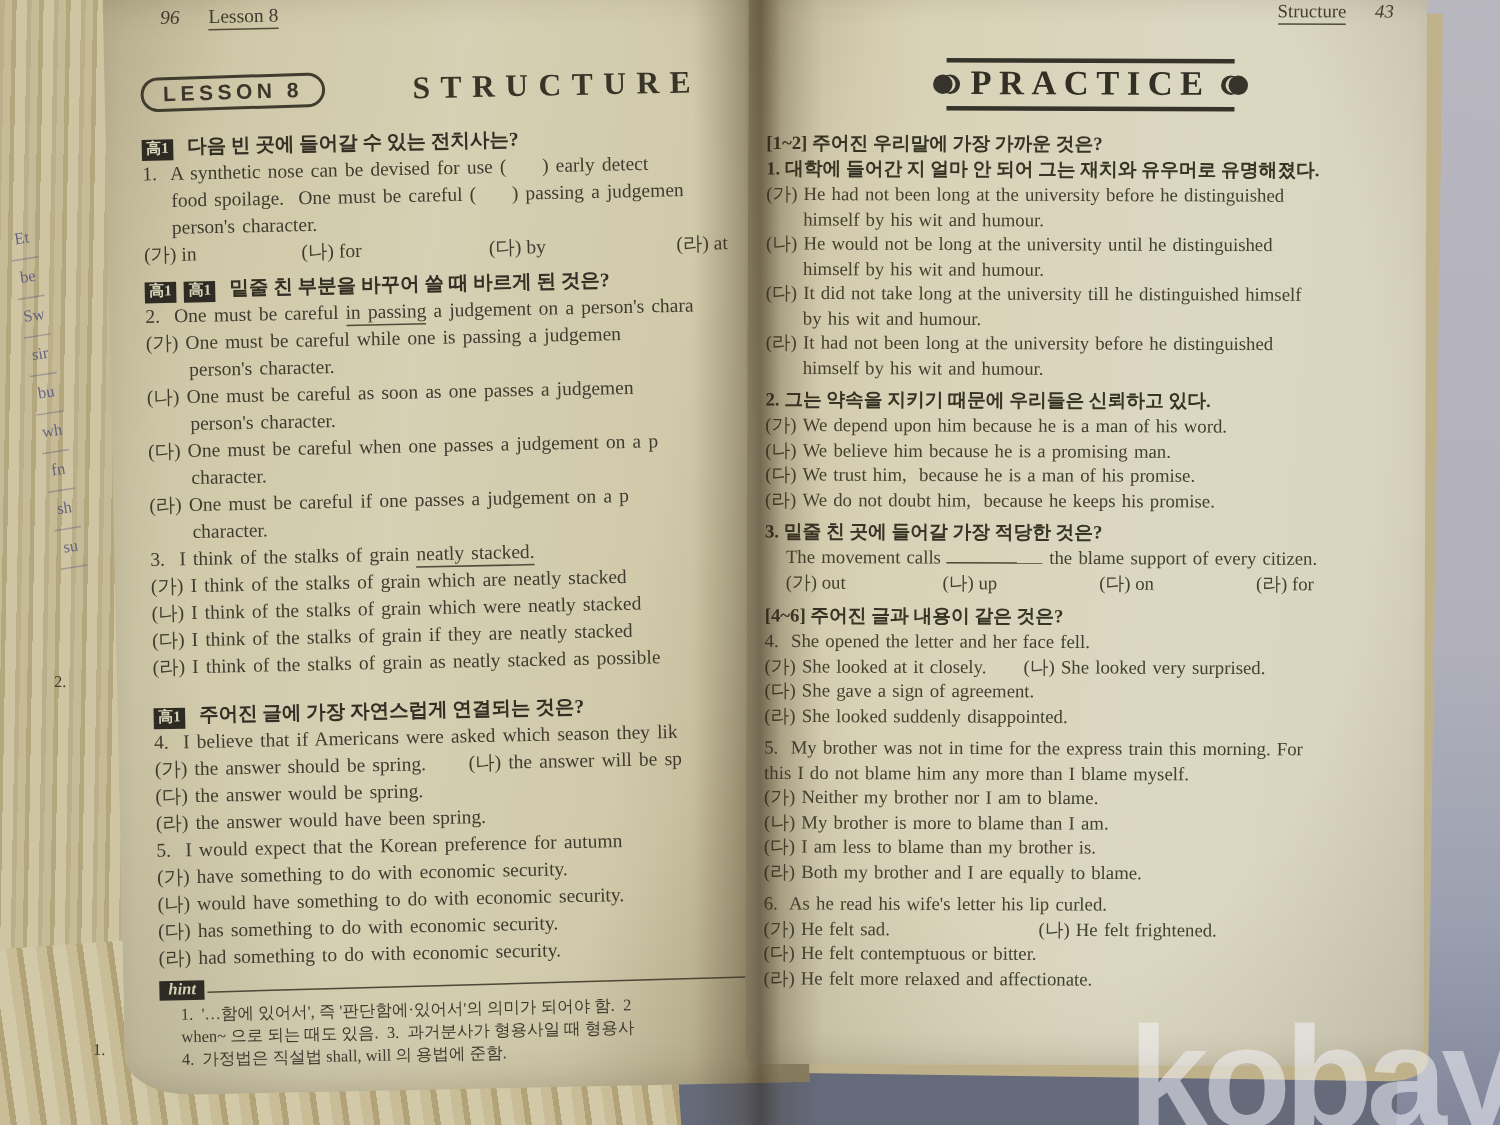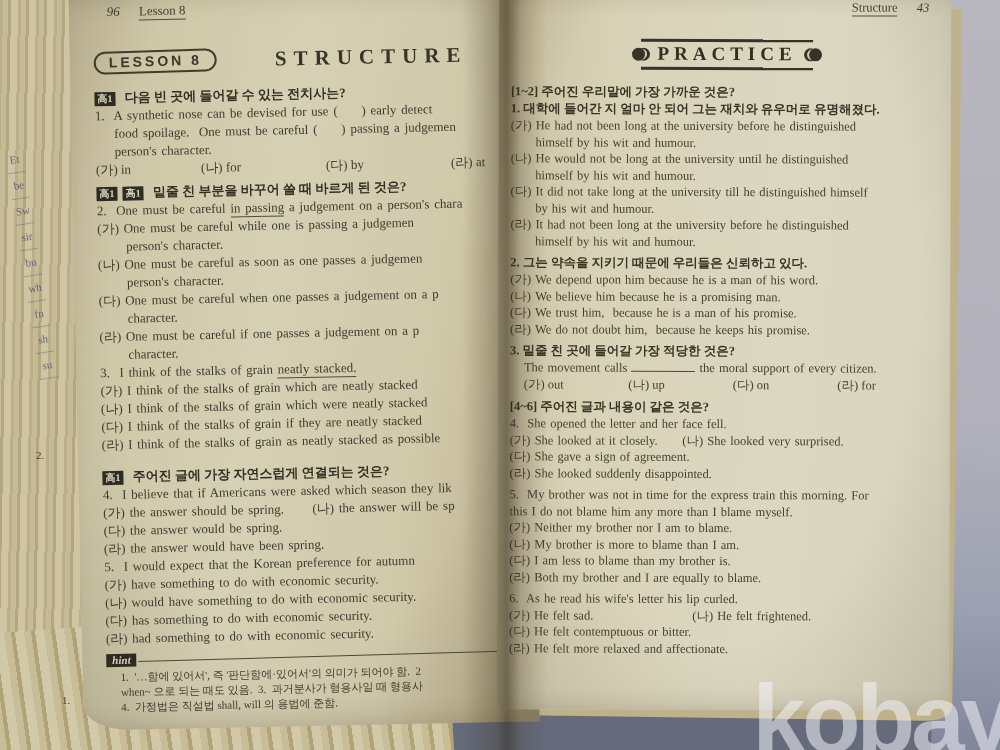--- a/index.html
+++ b/index.html
@@ -77,21 +77,21 @@
   .rp-content { position:absolute; left:12px; top:6px; width:432px; color:#44402f; }
 
   .rp-head { text-align:right; font-size:12.5px; padding-right:14px; }
   .rp-head .pnum { font-style:italic; margin-left:16px; }
 
   .banner-row { margin-top:24px; display:flex; justify-content:center; align-items:center; }
   .banner-dot { width:13px; height:13px; background:#36332a; border-radius:50%; }
   .banner-dot.l { margin-right:-4px; box-shadow:3px 0 0 -1px #d8d2b7, 5px 0 0 0 #36332a; }
   .banner-dot.r { margin-left:-4px; box-shadow:-3px 0 0 -1px #d8d2b7, -5px 0 0 0 #36332a; }
   .banner { border-top:3px solid #36332a; border-bottom:3px solid #36332a; padding:1px 16px 2px;
-    font-weight:bold; font-size:19px; letter-spacing:5px; color:#332f25; }
+    font-weight:bold; font-size:23px; letter-spacing:5px; color:#332f25; }
 
   .kline { font-size:12.5px; font-weight:bold; line-height:17px; color:#383425; }
   .rp-lines .tline { white-space:pre; line-height:16.5px; font-size:12.5px; word-spacing:1px; }
   .rp-sec { margin-top:5px; }
   .rstem { font-size:12.5px; line-height:17px; white-space:pre; word-spacing:1px; }
   .blank { display:inline-block; width:64px; border-bottom:1px solid #4c4736; height:11px; }
   .ropt-grid { display:grid; grid-template-columns:1fr 1fr 1fr 1fr; font-size:12.5px; line-height:17px; padding-left:14px; }
 
   
   .gutter { position:absolute; left:462px; top:-10px; width:86px; height:770px; pointer-events:none;
@@ -251,21 +251,21 @@
 
       <div class="kline rp-sec">2.  그는 약속을 지키기 때문에 우리들은 신뢰하고 있다.</div>
       <div class="rp-lines">
           <div class="tline">(가) We depend upon him because he is a man of his word.</div>
           <div class="tline">(나) We believe him because he is a promising man.</div>
           <div class="tline">(다) We trust him,  because he is a man of his promise.</div>
           <div class="tline">(라) We do not doubt him,  because he keeps his promise.</div>
         </div>
 
       <div class="kline rp-sec">3.  밑줄 친 곳에 들어갈 가장 적당한 것은?</div>
-      <div class="rstem" style="padding-left:14px;"><span>The movement calls </span><span class="blank"></span><span> the moral support of every citizen.</span></div>
+      <div class="rstem" style="padding-left:14px;"><span>The movement calls </span><span class="blank"></span><span> the blame support of every citizen.</span></div>
       <div class="ropt-grid">
         <span>(가) out</span>
         <span>(나) up</span>
         <span>(다) on</span>
         <span>(라) for</span>
       </div>
 
       <div class="kline rp-sec">[4~6] 주어진 글과 내용이 같은 것은?</div>
       <div class="rp-lines">
           <div class="tline">4.  She opened the letter and her face fell.</div>

